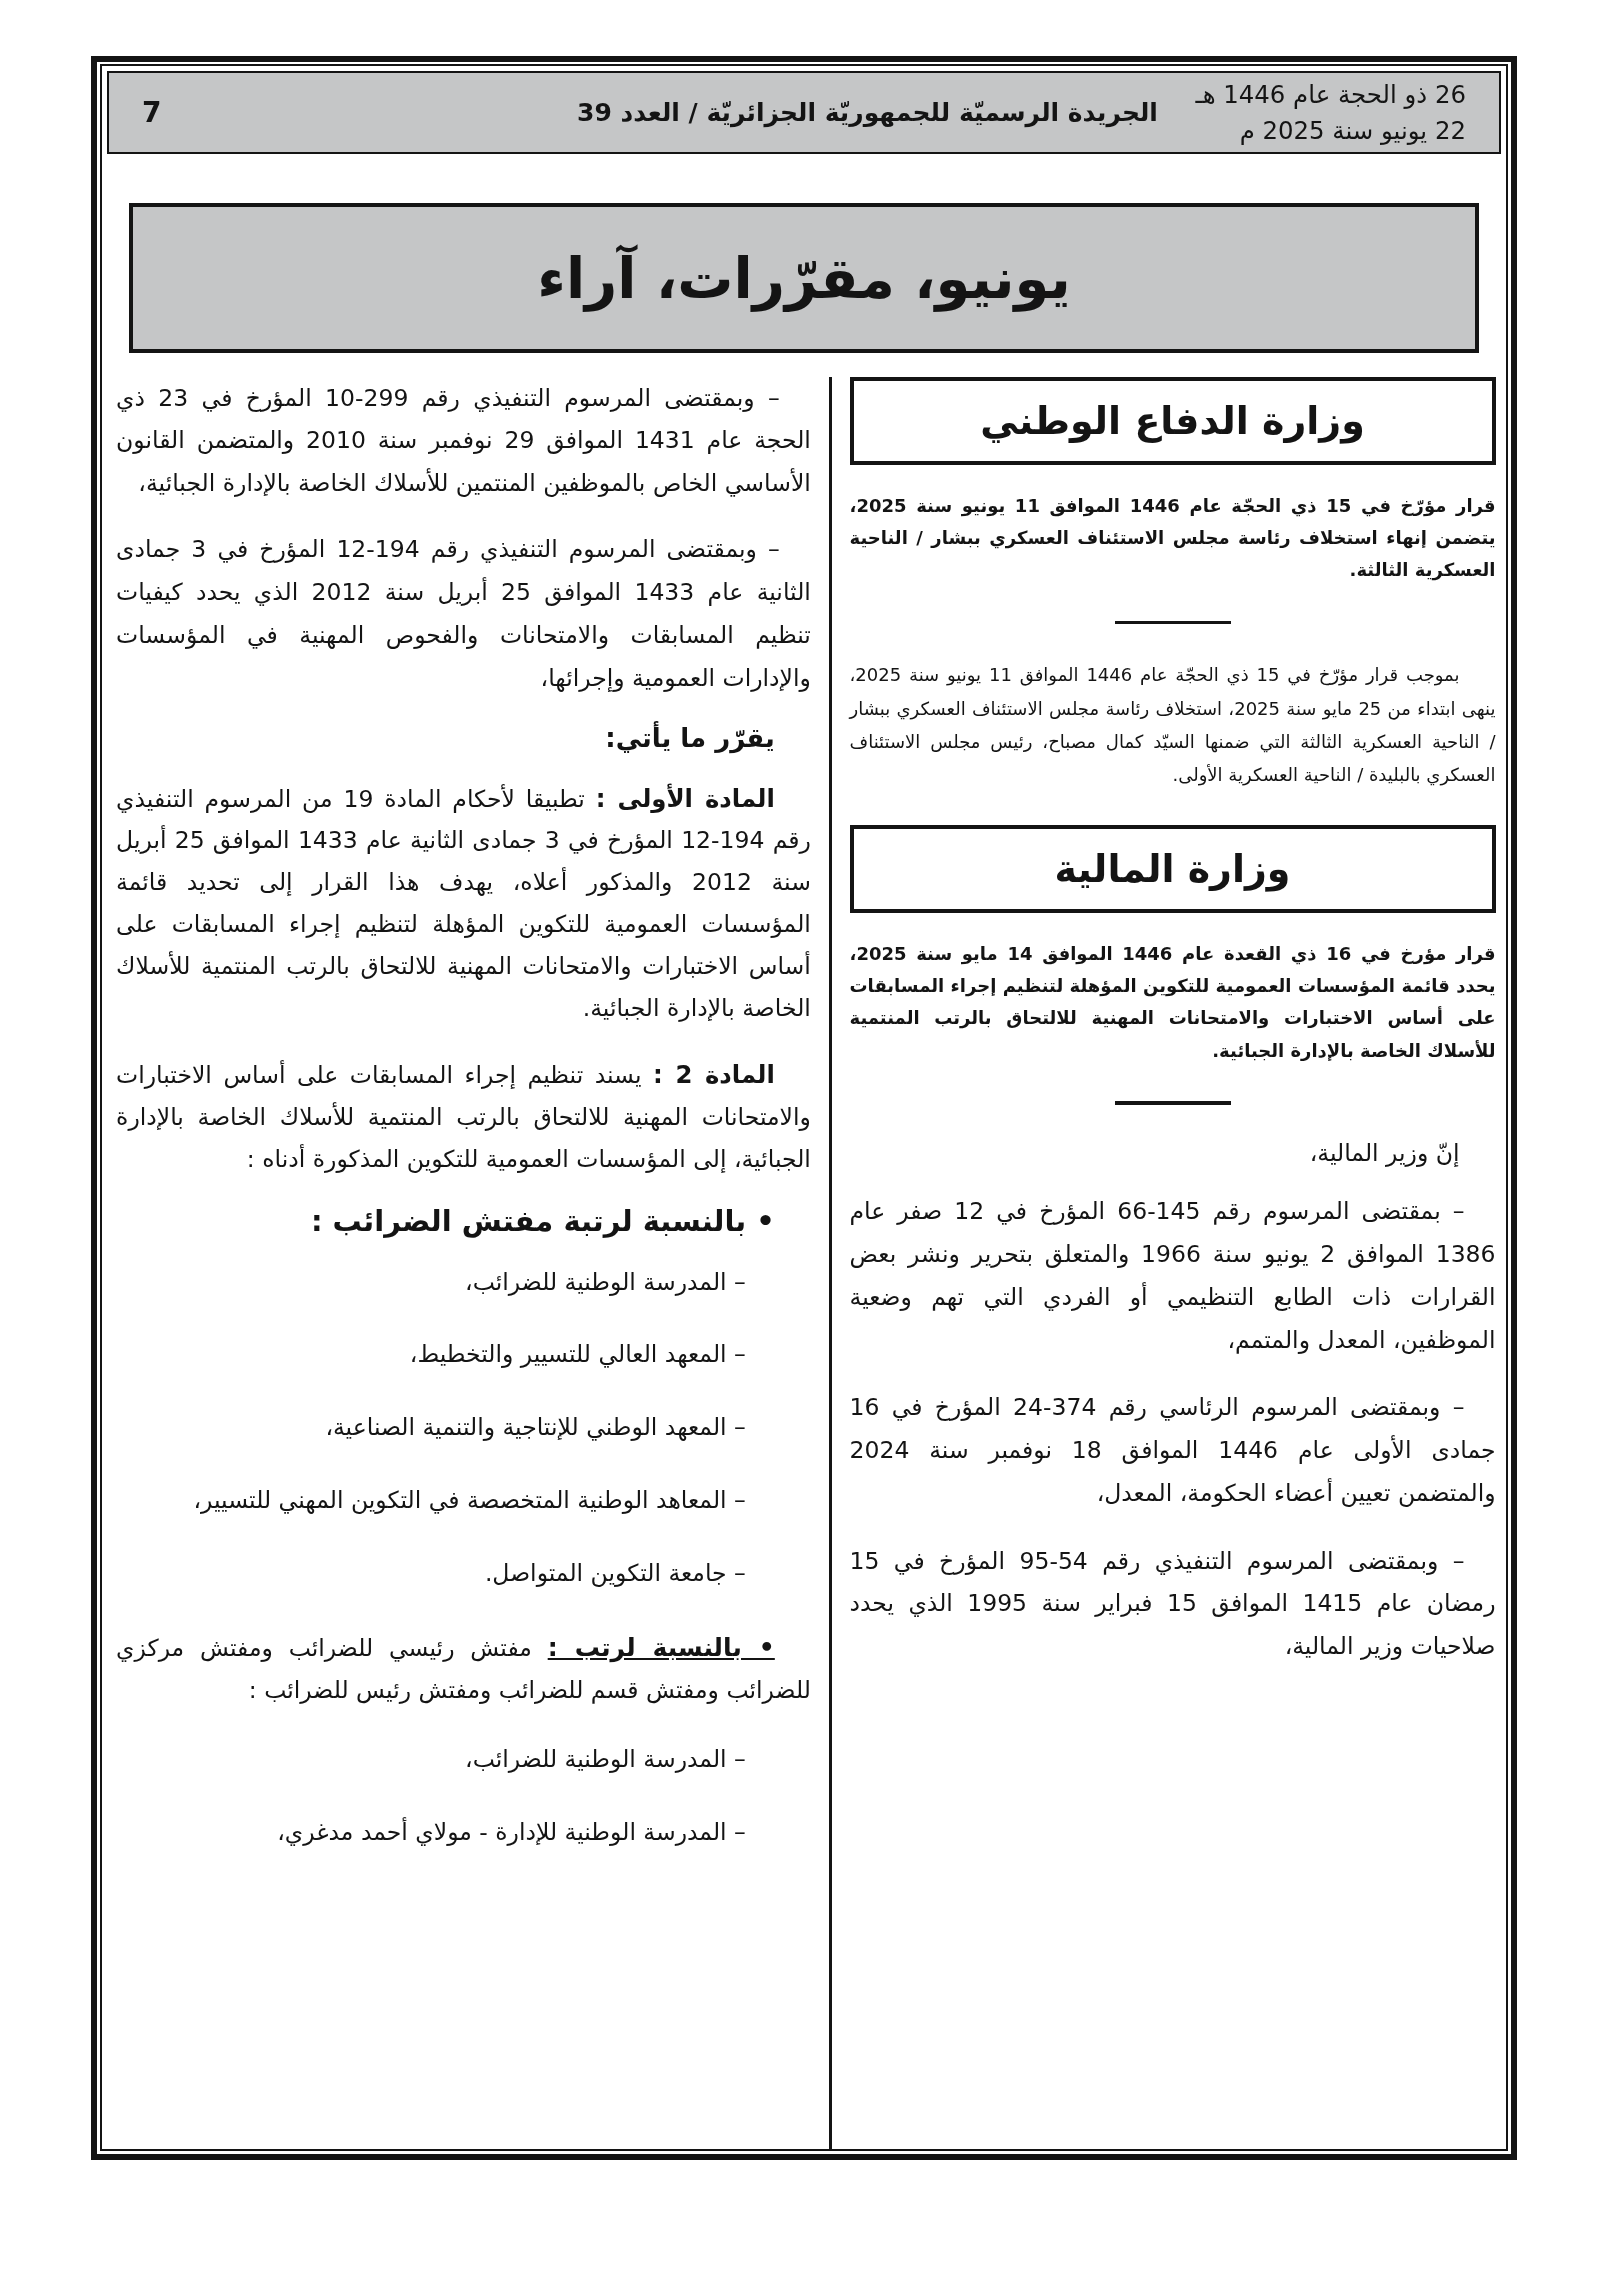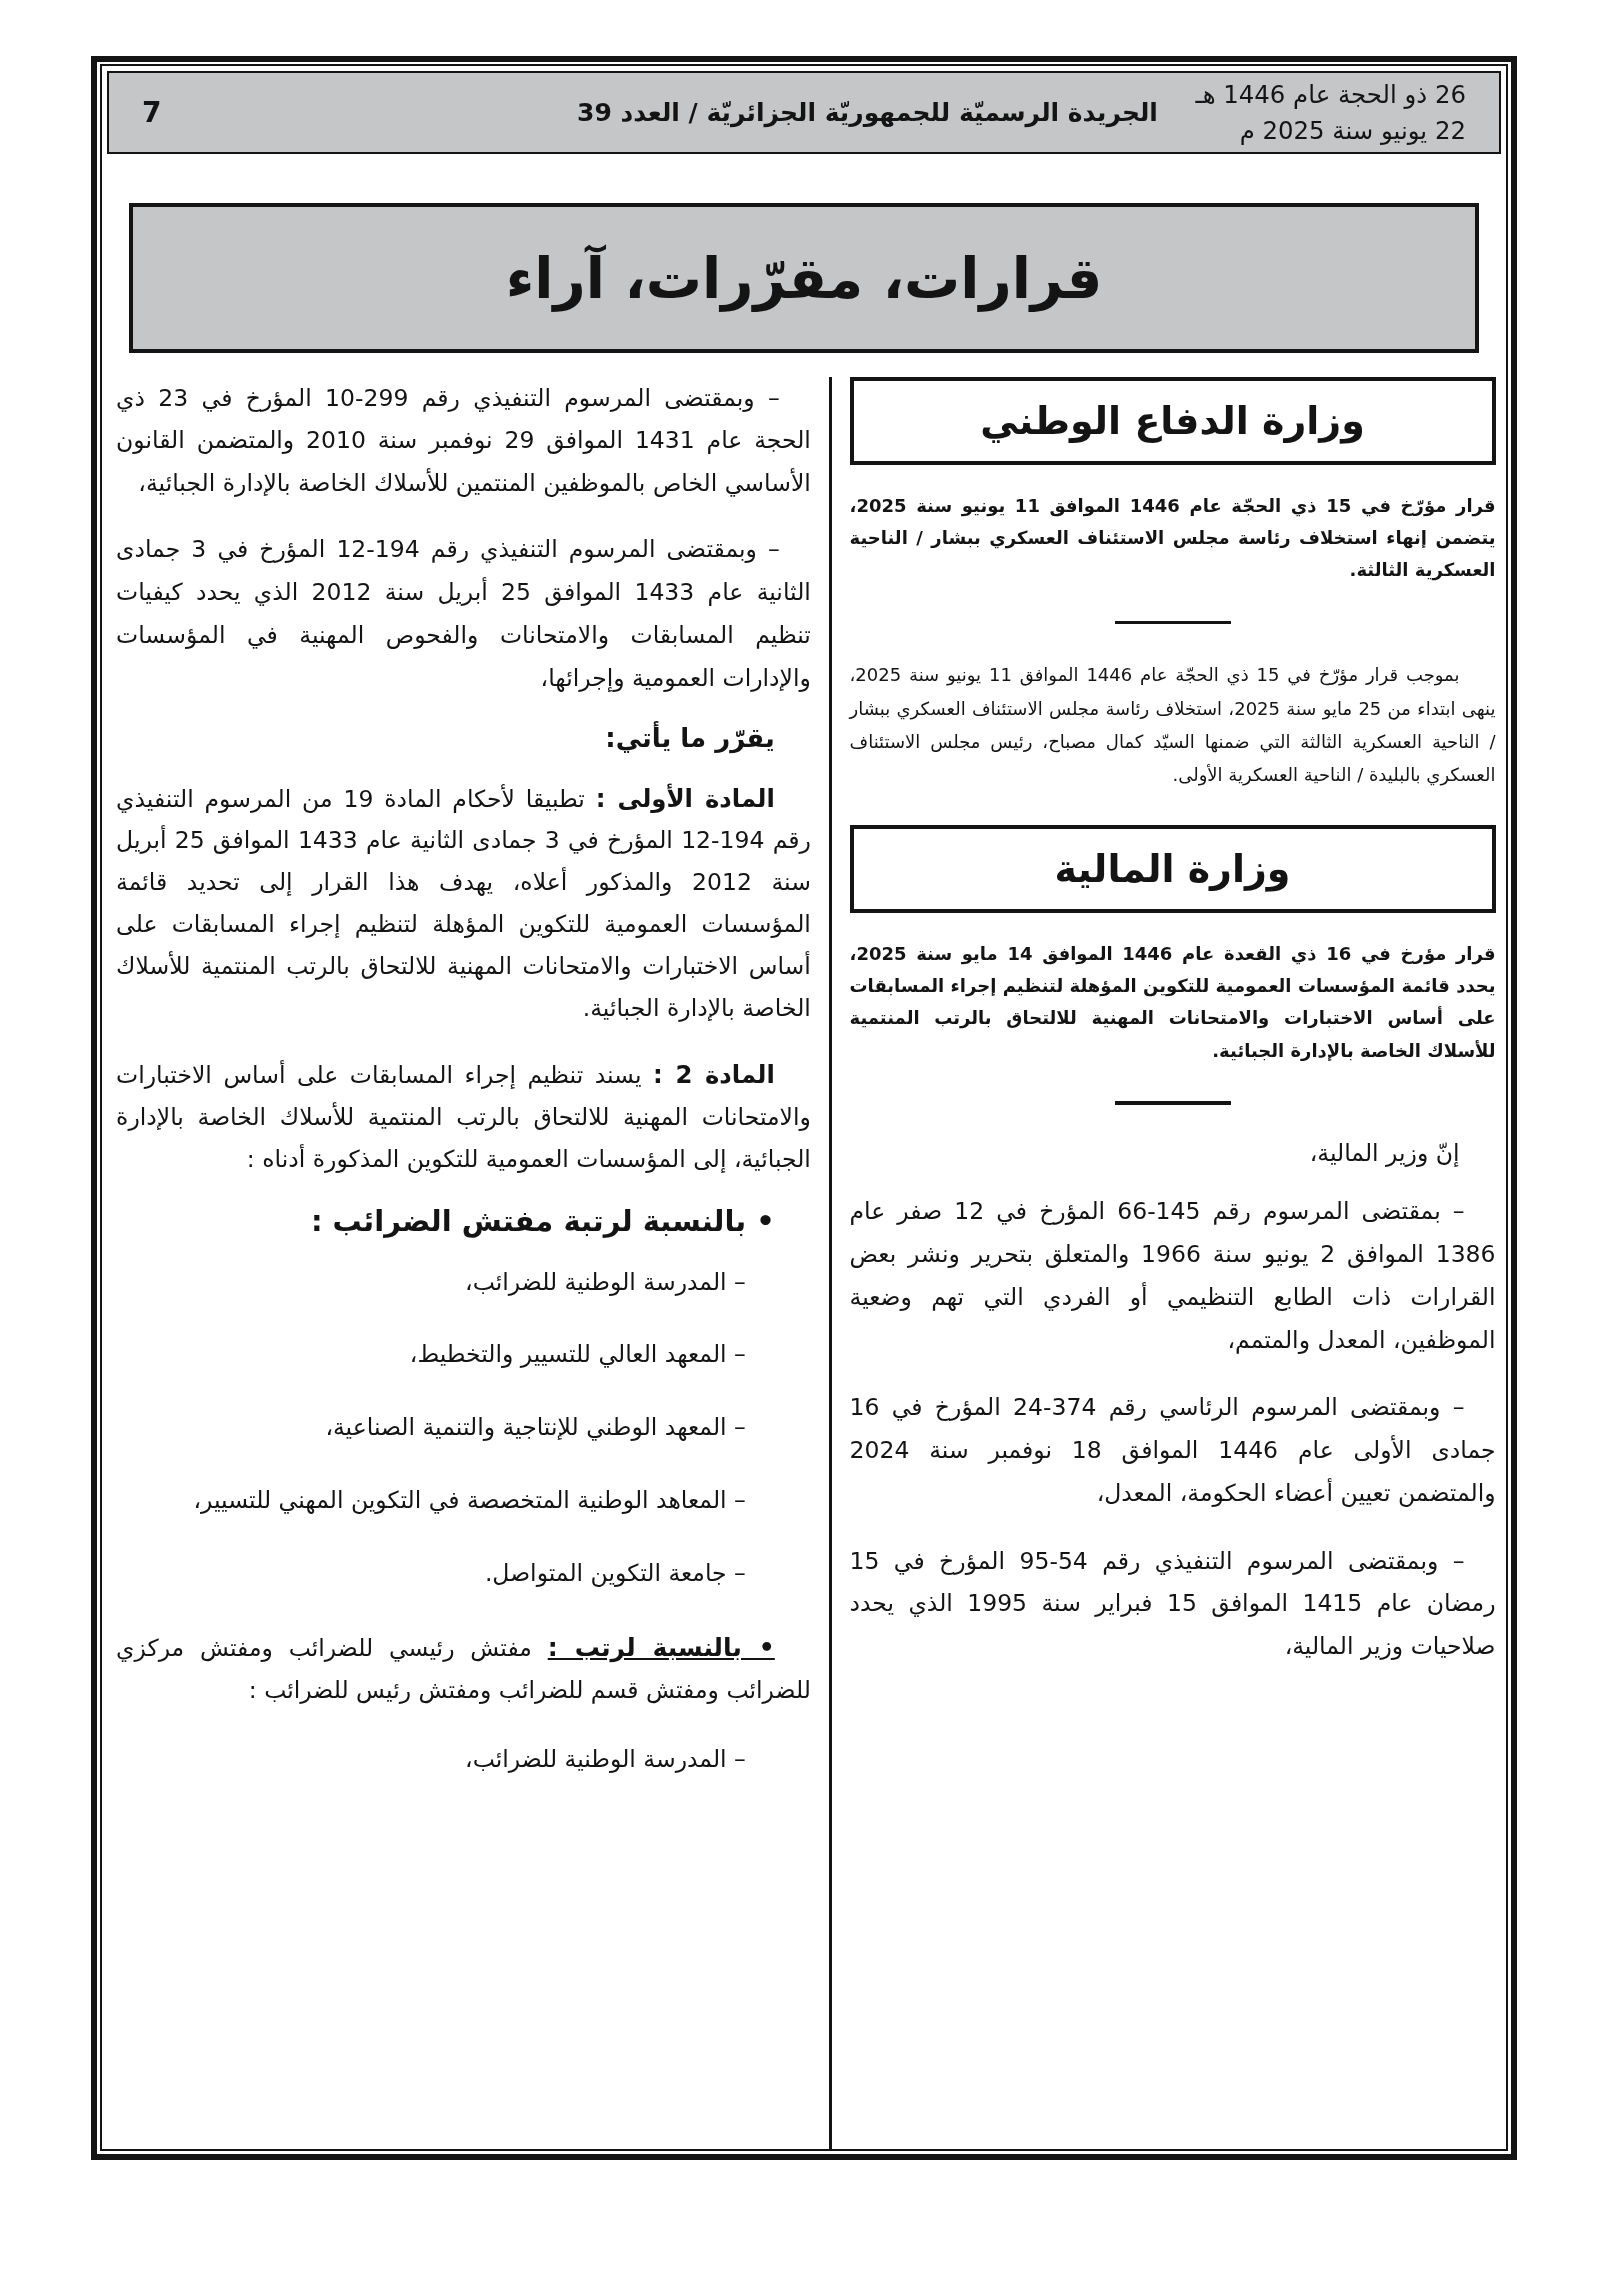--- a/index.html
+++ b/index.html
@@ -88,21 +88,21 @@
     <div class="header-band">
       <div class="page-number">7</div>
       <div class="header-title">الجريدة الرسميّة للجمهوريّة الجزائريّة / العدد 39</div>
       <div class="header-dates">
         <div>26 ذو الحجة عام 1446 هـ</div>
         <div>22 يونيو سنة 2025 م</div>
       </div>
     </div>
 
     <div class="banner">
-      <div class="banner-text">قرارات، مقرّرات، آراء</div>
+      <div class="banner-text">يونيو، مقرّرات، آراء</div>
     </div>
 
     <div class="columns">
 
       <div class="col-first">
         <div class="ministry-box">
           <div class="ministry-name">وزارة الدفاع الوطني</div>
         </div>
         <p class="decree-title">قرار مؤرّخ في 15 ذي الحجّة عام 1446 الموافق 11 يونيو سنة 2025، يتضمن إنهاء استخلاف رئاسة مجلس الاستئناف العسكري ببشار / الناحية العسكرية الثالثة.</p>
         <div class="sep"></div>
@@ -128,18 +128,19 @@
         <p class="article"><span class="art-label">المادة الأولى :</span> <span>تطبيقا لأحكام المادة 19 من المرسوم التنفيذي رقم 194-12 المؤرخ في 3 جمادى الثانية عام 1433 الموافق 25 أبريل سنة 2012 والمذكور أعلاه، يهدف هذا القرار إلى تحديد قائمة المؤسسات العمومية للتكوين المؤهلة لتنظيم إجراء المسابقات على أساس الاختبارات والامتحانات المهنية للالتحاق بالرتب المنتمية للأسلاك الخاصة بالإدارة الجبائية.</span></p>
         <p class="article"><span class="art-label">المادة 2 :</span> <span>يسند تنظيم إجراء المسابقات على أساس الاختبارات والامتحانات المهنية للالتحاق بالرتب المنتمية للأسلاك الخاصة بالإدارة الجبائية، إلى المؤسسات العمومية للتكوين المذكورة أدناه :</span></p>
         <p class="rank-head">• بالنسبة لرتبة مفتش الضرائب :</p>
         <p class="inst-item">– المدرسة الوطنية للضرائب،</p>
         <p class="inst-item">– المعهد العالي للتسيير والتخطيط،</p>
         <p class="inst-item">– المعهد الوطني للإنتاجية والتنمية الصناعية،</p>
         <p class="inst-item">– المعاهد الوطنية المتخصصة في التكوين المهني للتسيير،</p>
         <p class="inst-item">– جامعة التكوين المتواصل.</p>
         <p class="rank-par"><span class="rank-label">• بالنسبة لرتب :</span> <span>مفتش رئيسي للضرائب ومفتش مركزي للضرائب ومفتش قسم للضرائب ومفتش رئيس للضرائب :</span></p>
         <p class="inst-item">– المدرسة الوطنية للضرائب،</p>
+        <p class="inst-item">– المدرسة الوطنية للإدارة - مولاي أحمد مدغري،</p>
       </div>
 
     </div>
   </div>
 </div>
 
 
 </body></html>

